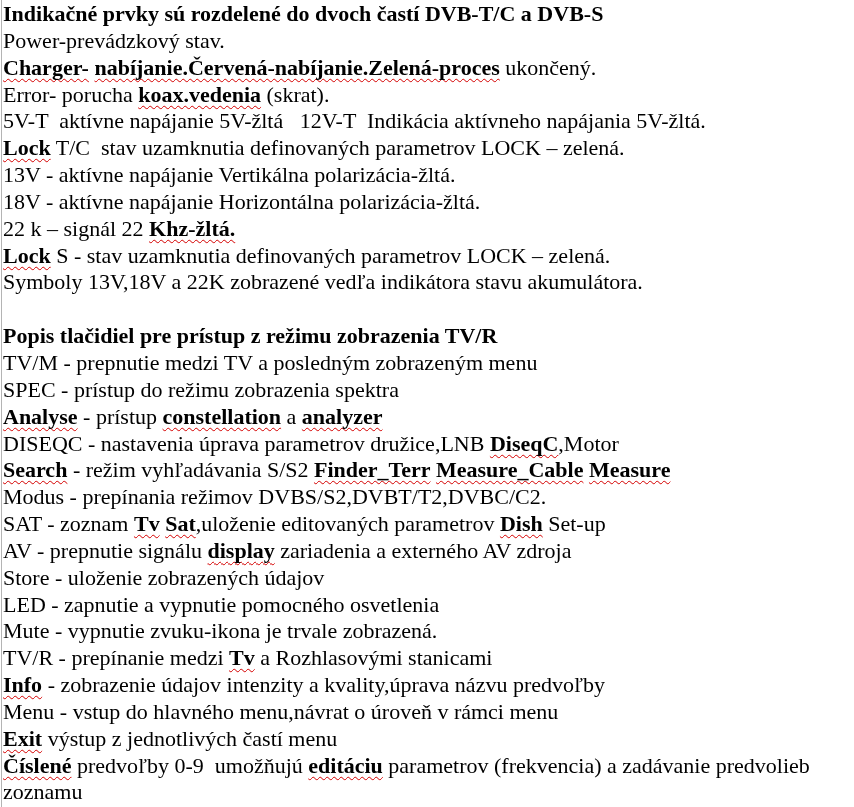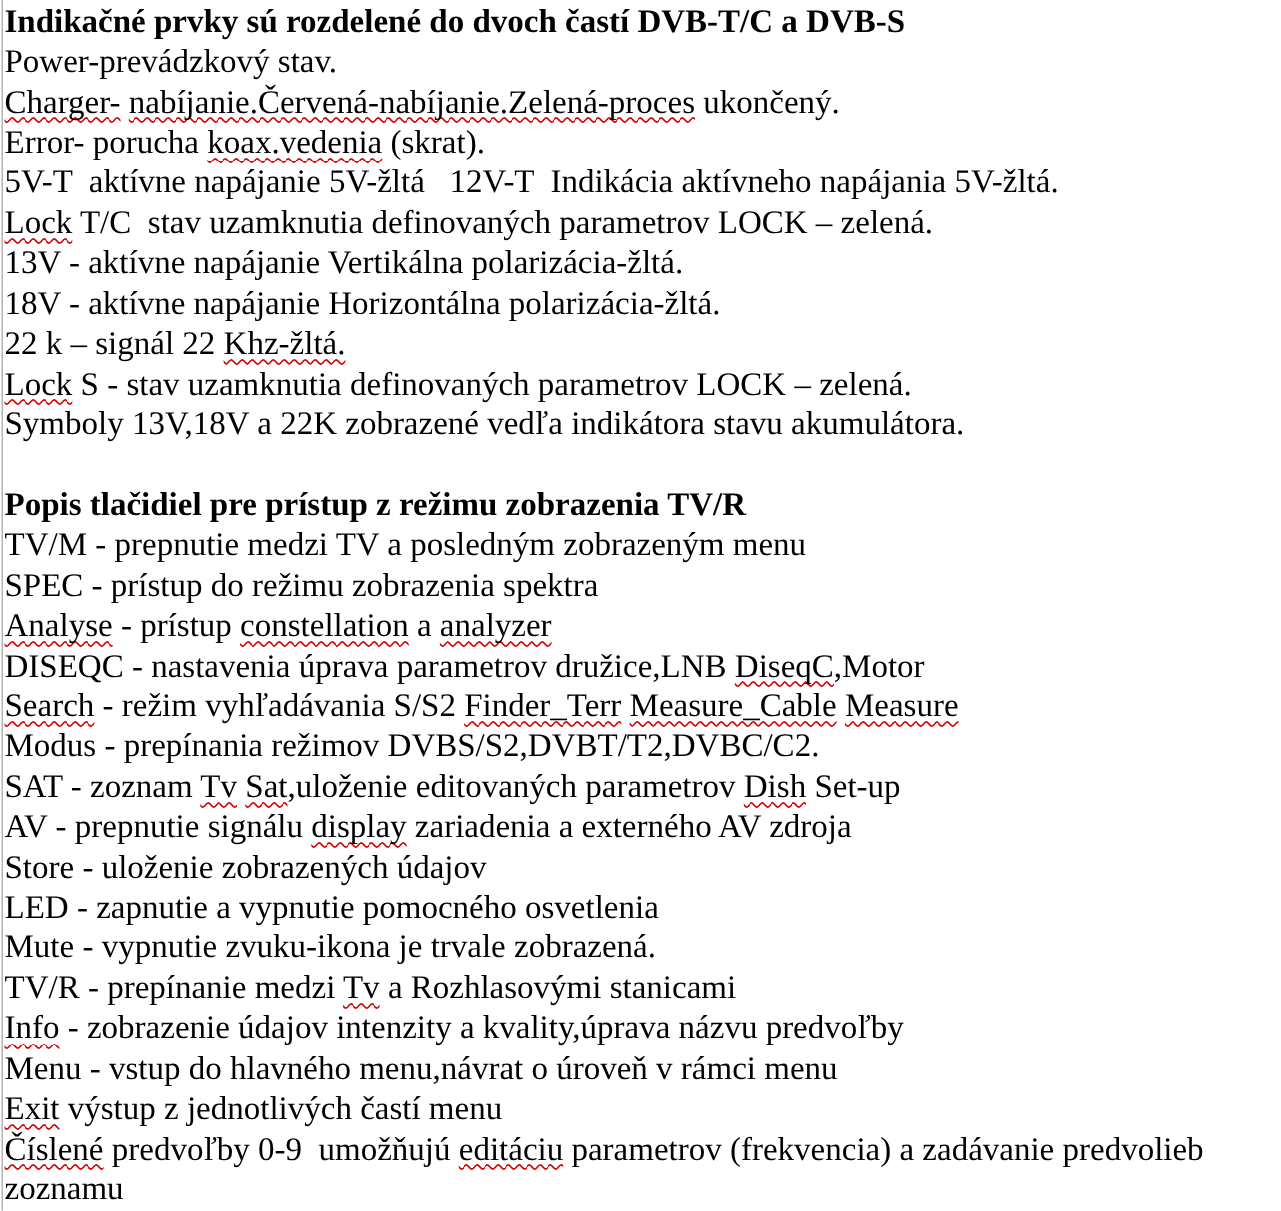--- a/index.html
+++ b/index.html
@@ -44,20 +44,21 @@
   .line.bold {
     font-weight: bold;
   }
   .sq {
     text-decoration: underline;
     text-decoration-style: wavy;
     text-decoration-color: var(--squiggle-color, #d40000);
     text-decoration-thickness: 1px;
     text-underline-offset: 3px;
     text-decoration-skip-ink: none;
+    font-weight: bold;
   }
 </style>
 </head>
 <body>
 
 <div class="page">
   <div class="left-border"></div>
   <div class="doc"><div class="line bold"><span>Indikačné prvky sú rozdelené do dvoch častí DVB-T/C a DVB-S</span></div><div class="line"><span>Power-prevádzkový stav.</span></div><div class="line"><span class="sq">Charger-</span><span> </span><span class="sq">nabíjanie.Červená-nabíjanie.Zelená-proces</span><span> ukončený.</span></div><div class="line"><span>Error- porucha </span><span class="sq">koax.vedenia</span><span> (skrat).</span></div><div class="line"><span>5V-T  aktívne napájanie 5V-žltá   12V-T  Indikácia aktívneho napájania 5V-žltá.</span></div><div class="line"><span class="sq">Lock</span><span> T/C  stav uzamknutia definovaných parametrov LOCK – zelená.</span></div><div class="line"><span>13V - aktívne napájanie Vertikálna polarizácia-žltá.</span></div><div class="line"><span>18V - aktívne napájanie Horizontálna polarizácia-žltá.</span></div><div class="line"><span>22 k – signál 22 </span><span class="sq">Khz-žltá.</span></div><div class="line"><span class="sq">Lock</span><span> S - stav uzamknutia definovaných parametrov LOCK – zelená.</span></div><div class="line"><span>Symboly 13V,18V a 22K zobrazené vedľa indikátora stavu akumulátora.</span></div><div class="line"></div><div class="line bold"><span>Popis tlačidiel pre prístup z režimu zobrazenia TV/R</span></div><div class="line"><span>TV/M - prepnutie medzi TV a posledným zobrazeným menu</span></div><div class="line"><span>SPEC - prístup do režimu zobrazenia spektra</span></div><div class="line"><span class="sq">Analyse</span><span> - prístup </span><span class="sq">constellation</span><span> a </span><span class="sq">analyzer</span></div><div class="line"><span>DISEQC - nastavenia úprava parametrov družice,LNB </span><span class="sq">DiseqC</span><span>,Motor</span></div><div class="line"><span class="sq">Search</span><span> - režim vyhľadávania S/S2 </span><span class="sq">Finder_Terr</span><span> </span><span class="sq">Measure_Cable</span><span> </span><span class="sq">Measure</span></div><div class="line"><span>Modus - prepínania režimov DVBS/S2,DVBT/T2,DVBC/C2.</span></div><div class="line"><span>SAT - zoznam </span><span class="sq">Tv</span><span> </span><span class="sq">Sat</span><span>,uloženie editovaných parametrov </span><span class="sq">Dish</span><span> Set-up</span></div><div class="line"><span>AV - prepnutie signálu </span><span class="sq">display</span><span> zariadenia a externého AV zdroja</span></div><div class="line"><span>Store - uloženie zobrazených údajov</span></div><div class="line"><span>LED - zapnutie a vypnutie pomocného osvetlenia</span></div><div class="line"><span>Mute - vypnutie zvuku-ikona je trvale zobrazená.</span></div><div class="line"><span>TV/R - prepínanie medzi </span><span class="sq">Tv</span><span> a Rozhlasovými stanicami</span></div><div class="line"><span class="sq">Info</span><span> - zobrazenie údajov intenzity a kvality,úprava názvu predvoľby</span></div><div class="line"><span>Menu - vstup do hlavného menu,návrat o úroveň v rámci menu</span></div><div class="line"><span class="sq">Exit</span><span> výstup z jednotlivých častí menu</span></div><div class="line"><span class="sq">Číslené</span><span> predvoľby 0-9  umožňujú </span><span class="sq">editáciu</span><span> parametrov (frekvencia) a zadávanie predvolieb</span></div><div class="line"><span>zoznamu</span></div></div>
 </div>
 

